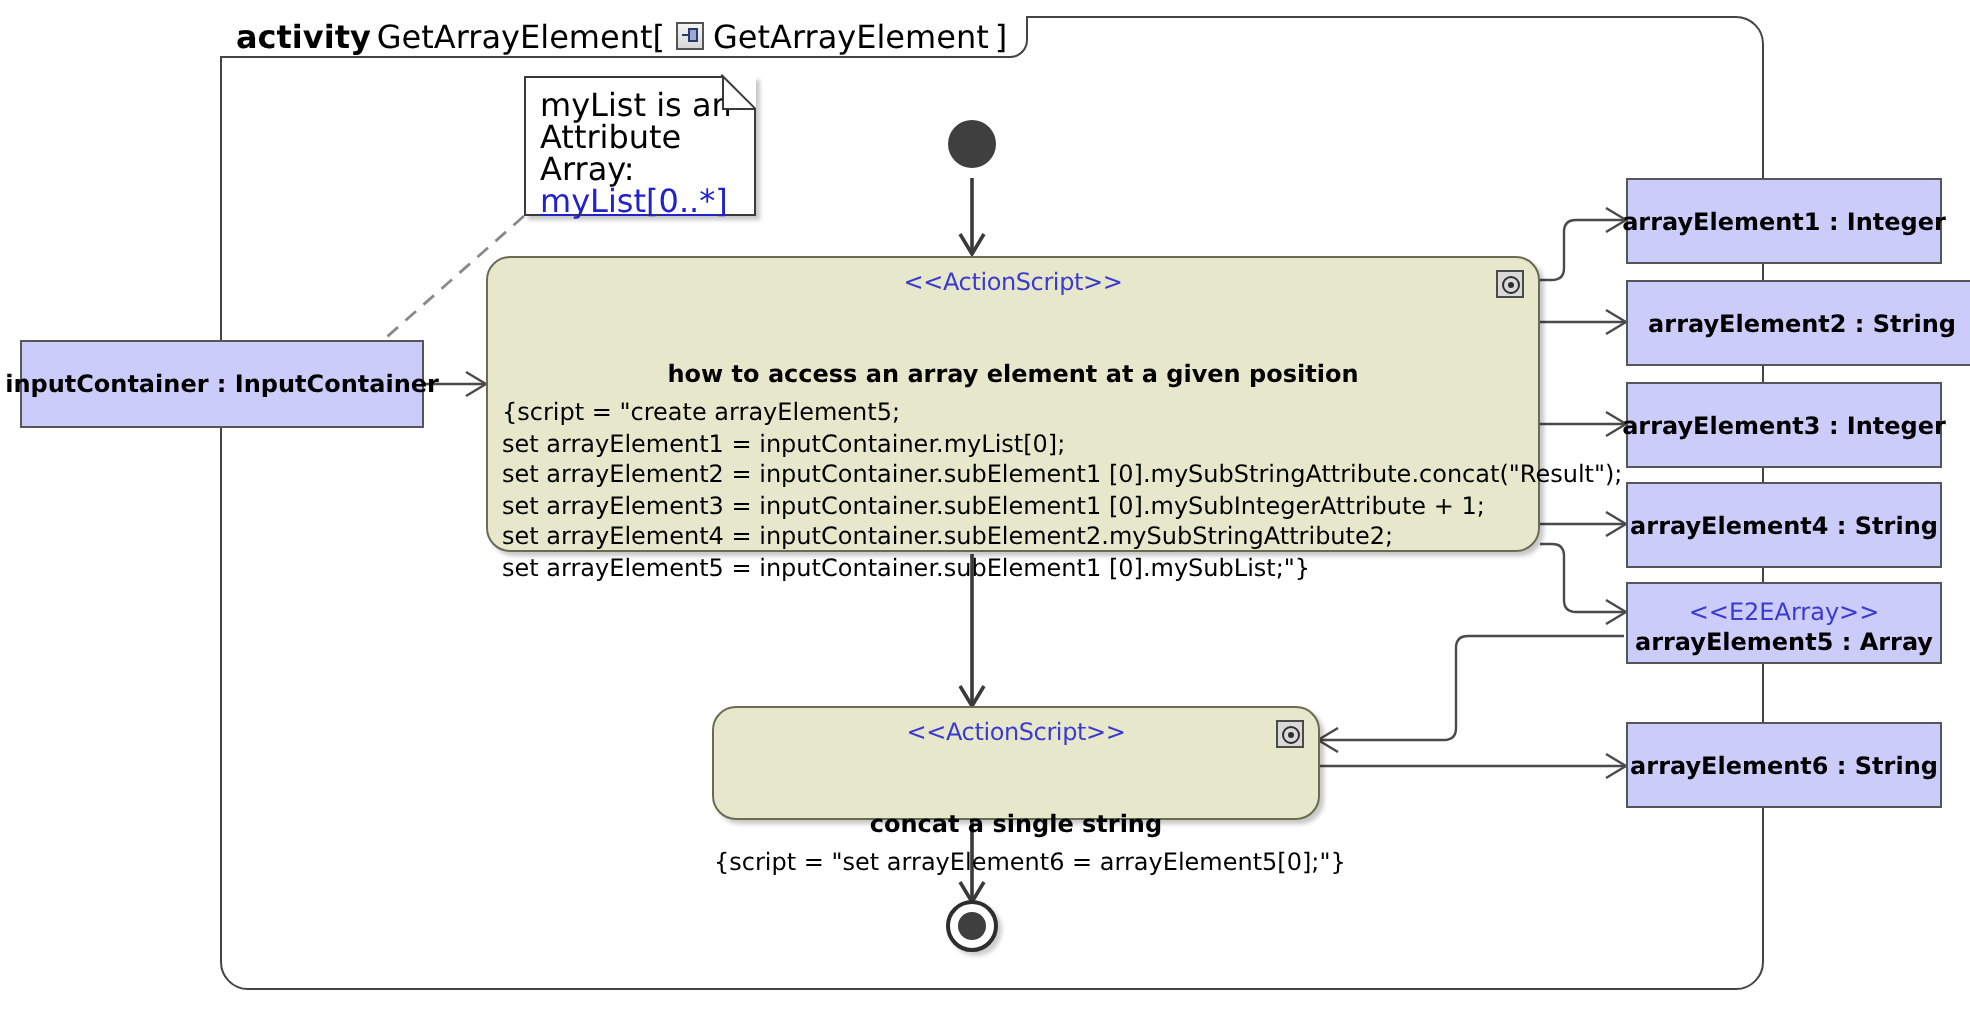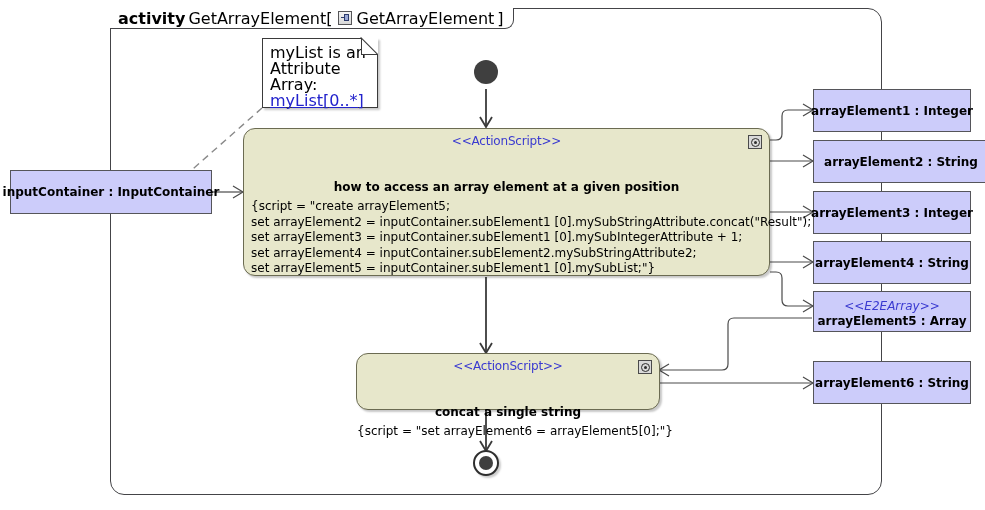--- a/index.html
+++ b/index.html
@@ -92,21 +92,20 @@
   }
   .obj-node .name {
     font-weight: bold;
     white-space: nowrap;
   }
   .obj-node .stereo {
     color: #3a3ad0;
     font-weight: normal;
     white-space: nowrap;
     margin-bottom: 1px;
-    font-style: italic;
   }
 
   
   .action-node {
     position: absolute;
     background: #e7e7cb;
     border: 1px solid #6b6b52;
     border-radius: 12px;
     box-sizing: border-box;
     box-shadow: 2px 2px 2px rgba(0,0,0,0.22);
@@ -324,20 +323,21 @@
   <div class="obj-node" style="left:10px; top:170px; width:202px; height:44px; justify-content:center; padding-top:0;">
     <span class="name">inputContainer : InputContainer</span>
   </div>
 
   <div class="action-node" style="left:243px; top:128px; width:527px; height:148px;">
     <div class="cog-icon"></div>
     <div class="stereo">&lt;&lt;ActionScript&gt;&gt;</div>
     <div class="title">how to access an array element at a given position</div>
     <div class="body">
       <span class="line">{script = "create arrayElement5;</span>
+      <span class="line">set arrayElement1 = inputContainer.myList[0];</span>
       <span class="line">set arrayElement2 = inputContainer.subElement1 [0].mySubStringAttribute.concat("Result");</span>
       <span class="line">set arrayElement3 = inputContainer.subElement1 [0].mySubIntegerAttribute + 1;</span>
       <span class="line">set arrayElement4 = inputContainer.subElement2.mySubStringAttribute2;</span>
       <span class="line">set arrayElement5 = inputContainer.subElement1 [0].mySubList;"}</span>
     </div>
   </div>
 
   <div class="action-node" style="left:356px; top:353px; width:304px; height:57px;">
     <div class="cog-icon"></div>
     <div class="stereo">&lt;&lt;ActionScript&gt;&gt;</div>

